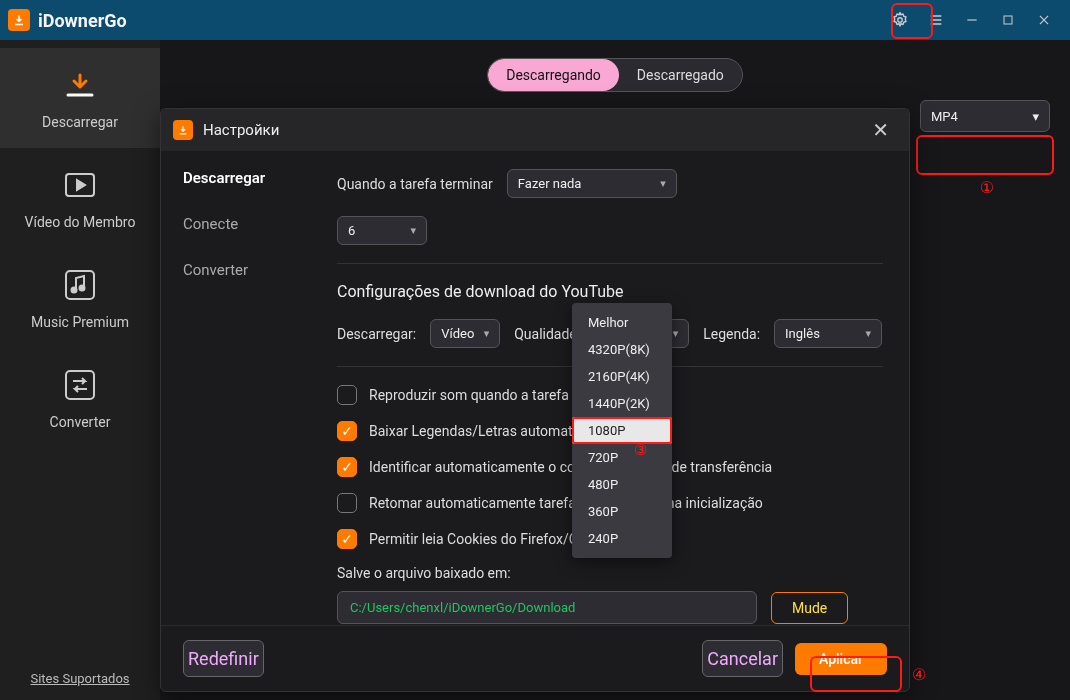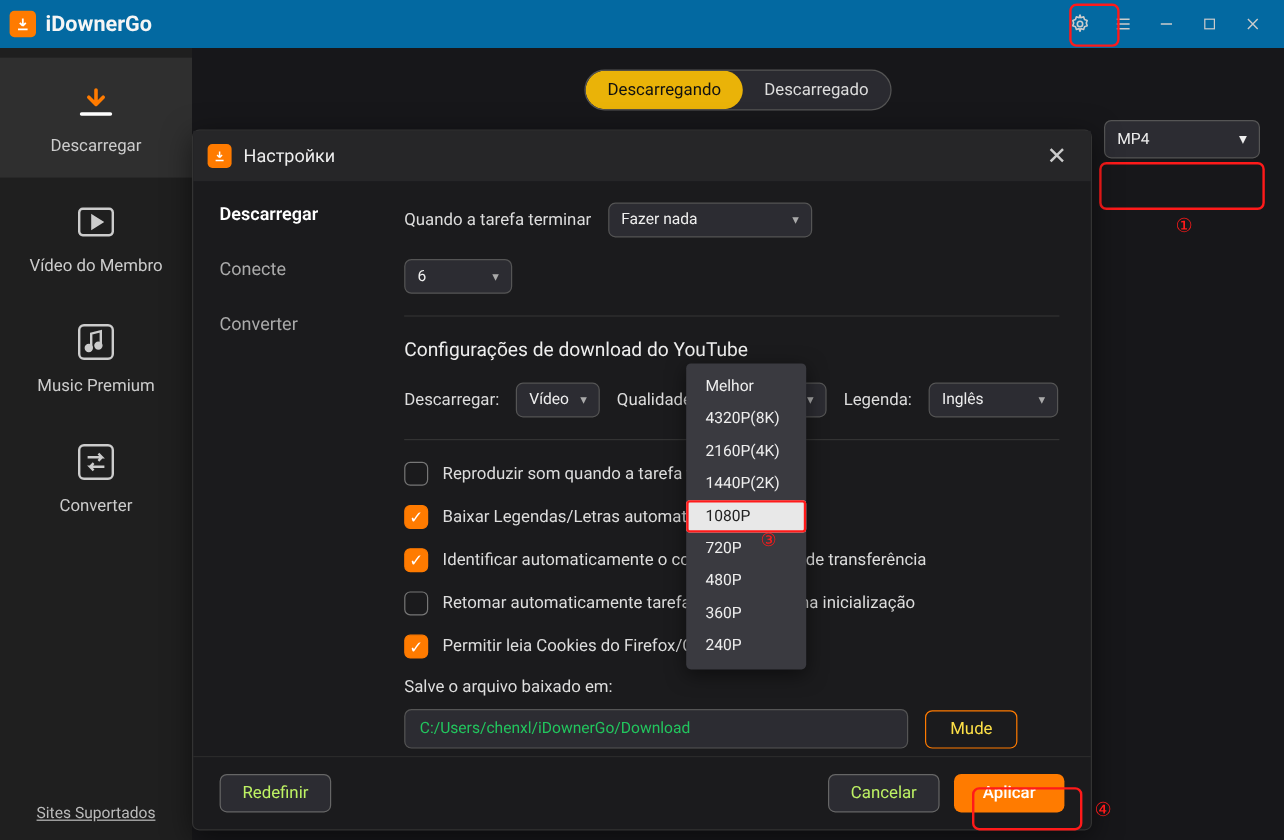--- a/index.html
+++ b/index.html
@@ -1,39 +1,39 @@
 <!DOCTYPE html>
 <html><head>
 <meta charset="utf-8">
 <style>
   * { box-sizing: border-box; margin: 0; padding: 0; font-family: -apple-system, "Segoe UI", Roboto, Arial, sans-serif; }
   body { background: #1a1a1a; width: 1070px; height: 700px; overflow: hidden; color: #ddd; position: relative; }
   
   
-  .titlebar { height: 40px; background: #0369a1; display: flex; align-items: center; padding: 0 8px; }
+  .titlebar { height: 40px; background: #0c4a6e; display: flex; align-items: center; padding: 0 8px; }
   .titlebar .logo { width: 22px; height: 22px; background: #ff7b00; border-radius: 4px; display:flex; align-items:center; justify-content:center; color:#fff; font-size:12px; margin-right: 8px; }
   .titlebar .title { font-weight: 700; font-size: 18px; color: #f5f5f5; }
   .titlebar .spacer { flex: 1; }
   .titlebar .winbtn { width: 36px; height: 36px; display:flex; align-items:center; justify-content:center; color:#ccc; cursor:pointer; }
   .gear-hilite { position:relative; }
   .red-box { position:absolute; border:2px solid #ff1a1a; border-radius:6px; pointer-events:none; }
 
   
   .sidebar { position:absolute; left:0; top:40px; bottom:0; width:160px; background:#1f1f1f; display:flex; flex-direction:column; align-items:center; padding-top:8px; }
   .side-item { width:100%; display:flex; flex-direction:column; align-items:center; padding:18px 0; color:#ccc; font-size:14px; cursor:pointer; }
   .side-item.active { background:#2f2f2f; }
   .side-item .sicon { width:42px; height:38px; display:flex; align-items:center; justify-content:center; margin-bottom:10px; }
   .sidebar .support { margin-top:auto; margin-bottom:14px; font-size:13px; text-decoration:underline; color:#bbb; cursor:pointer; }
 
   
   .main { position:absolute; left:160px; right:0; top:40px; bottom:0; background:#17171a; }
   .tabs-row { display:flex; justify-content:center; padding:18px; }
   .tab-pill { display:flex; border:1px solid #555; border-radius:22px; overflow:hidden; background:#2a2a30; }
   .tab-pill .tp { padding:8px 18px; font-size:14px; cursor:pointer; }
-  .tab-pill .tp.active { background:#eab308; color:#111; border-radius:22px; }
+  .tab-pill .tp.active { background:#f9a8d4; color:#111; border-radius:22px; }
 
   .mp4-select { position:absolute; right:20px; top:100px; width:130px; height:32px; background:#2c2c32; border:1px solid #555; border-radius:6px; display:flex; align-items:center; padding:0 10px; font-size:13px; color:#eee; cursor:pointer; }
   .mp4-select .chev { margin-left:auto; }
 
   .speed-pill { position:absolute; left:186px; bottom:14px; border:1px solid #555; border-radius:6px; padding:6px 14px; font-size:13px; color:#888; }
 
   
   .dialog { position:absolute; left:160px; right:160px; top:108px; bottom:8px; background:#1b1b1d; border:1px solid #333; border-radius:6px; box-shadow:0 6px 24px rgba(0,0,0,0.5); display:flex; flex-direction:column; }
   .dlg-hdr { height:42px; background:#262628; display:flex; align-items:center; padding:0 12px; }
   .dlg-hdr .dlogo { width:20px; height:20px; background:#ff7b00; border-radius:4px; margin-right:10px; display:flex;align-items:center;justify-content:center;color:#fff;font-size:10px;}
@@ -50,21 +50,21 @@
   .hr { height:1px; background:#333; margin:10px 0 18px; }
   .section-title { font-size:16px; color:#eee; margin-bottom:18px; }
   .chkrow { display:flex; align-items:center; gap:12px; font-size:14px; color:#ddd; margin-bottom:16px; }
   .chkbox { width:20px; height:20px; border:1.5px solid #777; border-radius:5px; display:flex; align-items:center; justify-content:center; cursor:pointer; flex-shrink:0; }
   .chkbox.checked { background:#ff7b00; border-color:#ff7b00; color:#fff; }
   .save-label { font-size:14px; margin-bottom:10px; }
   .path-row { display:flex; gap:14px; align-items:center; }
   .path-input { flex:1; max-width:420px; background:#2c2c32; border:1px solid #555; border-radius:6px; padding:8px 12px; font-size:13px; color:#22c55e; }
   .btn-outline { border:1px solid #ff7b00; color:#fde047; background:transparent; padding:7px 20px; border-radius:6px; font-size:14px; cursor:pointer; }
   .dlg-footer { display:flex; align-items:center; padding:14px 22px; gap:12px; border-top:1px solid #2a2a2a; }
-  .btn-gray { border:1px solid #666; color:#bef264; background:#2c2c32; padding:7px 18px; border-radius:6px; font-size:14px; cursor:pointer; }
+  .btn-gray { border:1px solid #666; color:#f0abfc; background:#2c2c32; padding:7px 4px; border-radius:6px; font-size:18px; cursor:pointer; }
   .btn-orange { background:#ff7b00; color:#fff; border:none; padding:8px 24px; border-radius:6px; font-size:14px; cursor:pointer; font-weight:500; }
 
   
   .dd-popup { position:absolute; background:#3a3a40; border-radius:4px; box-shadow:0 4px 16px rgba(0,0,0,0.5); padding:6px 0; z-index:100; }
   .dd-opt { padding:6px 16px; font-size:13px; color:#eee; cursor:pointer; position:relative; }
 
   
   .anno { position:absolute; color:#ff1a1a; font-size:16px; font-weight:400; pointer-events:none; }
 
   svg { display:block; }

